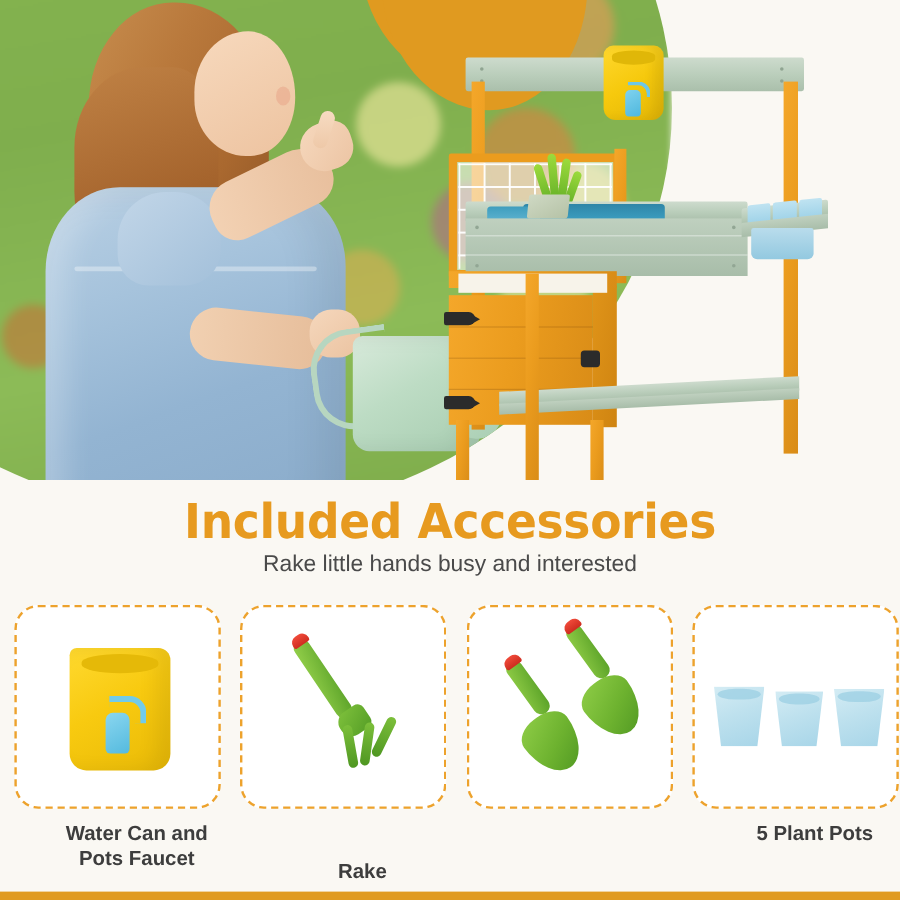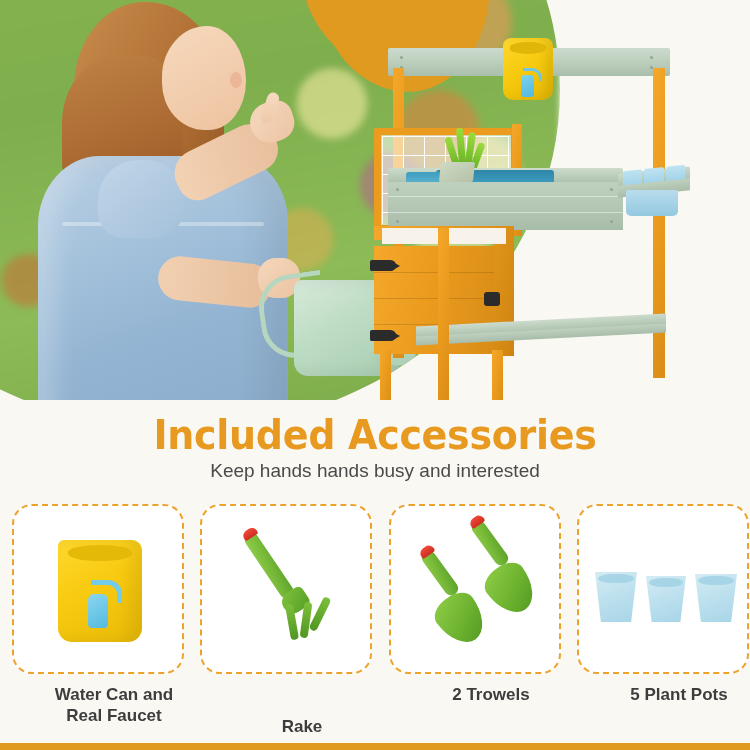--- a/index.html
+++ b/index.html
@@ -420,21 +420,21 @@
 
       <div class="pc wood-g shelf"></div>
       <div class="pc wood-g-d shelf-front"></div>
       <div class="pc wood-o leg-lf"></div>
       <div class="pc wood-o leg-lm"></div>
       <div class="pc wood-o leg-ml"></div>
     </div>
   </div>
 
   <div class="heading">Included Accessories</div>
-  <div class="subheading">Keep hands hands busy and interested</div>
+  <div class="subheading">Rake little hands busy and interested</div>
 
   <div class="cards">
 
     <div class="card c1">
       <div class="art">
         <div class="wc"></div>
         <div class="wc-tap"></div>
       </div>
     </div>
 
@@ -473,27 +473,24 @@
             <span class="pot p2"></span>
             <span class="pot p3"></span>
         </div>
       </div>
     </div>
   </div>
 
   <div class="labels">
     <div class="label lb1">
       <div>Water Can and</div>
-      <div>Real Faucet</div>
+      <div>Pots Faucet</div>
     </div>
     <div class="label lb2">
       <div>Rake</div>
     </div>
-    <div class="label lb3">
-      <div>2 Trowels</div>
-    </div>
     <div class="label lb4">
       <div>5 Plant Pots</div>
     </div>
   </div>
 
   <div class="bottom-bar"></div>
 </div>
 
 </body></html>

